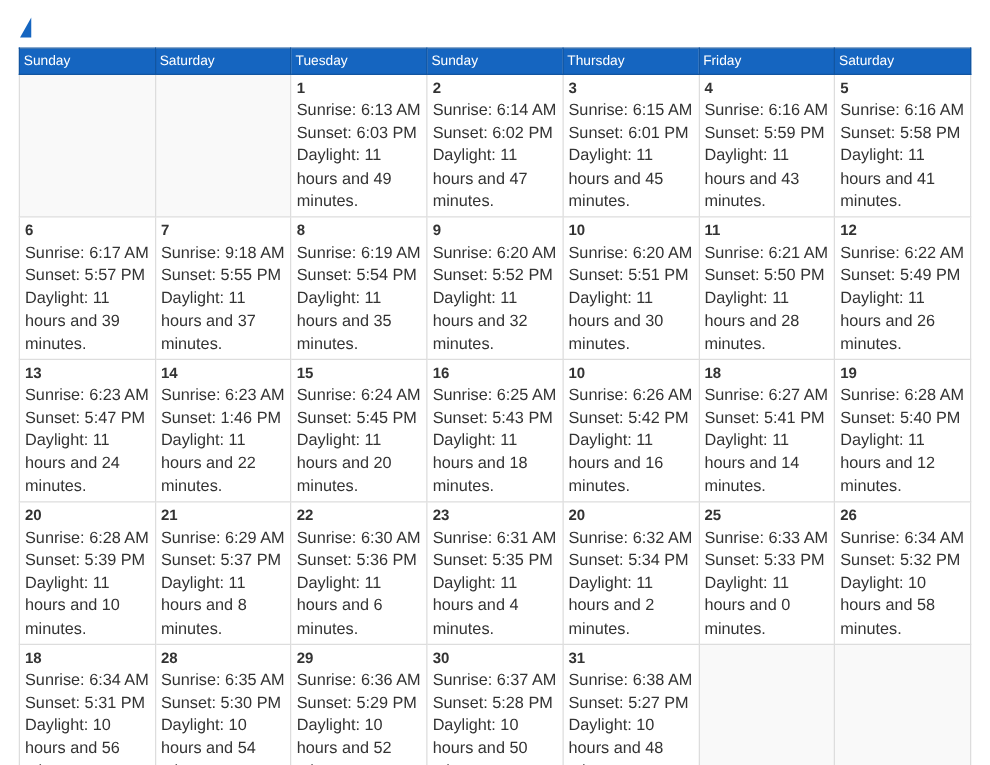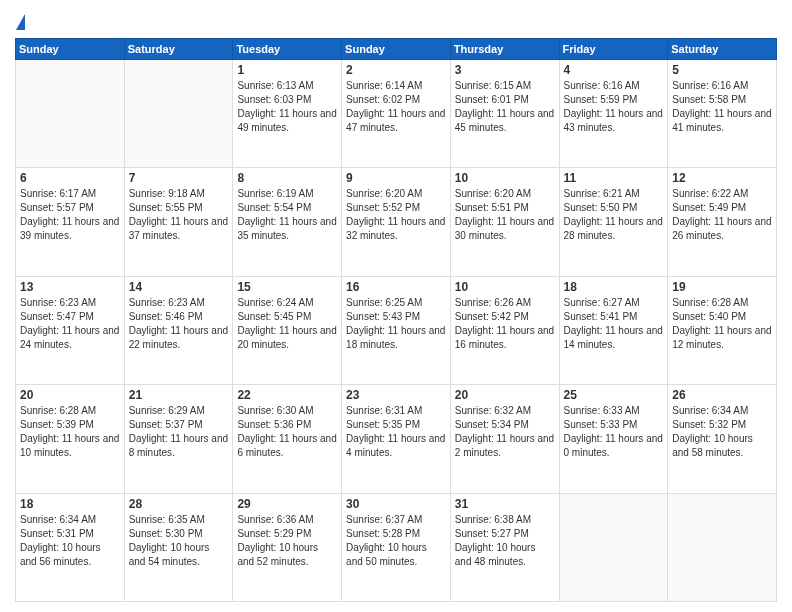--- a/index.html
+++ b/index.html
@@ -46,21 +46,21 @@
       flex: 1;
       border: 1px solid #ccc;
       border-collapse: collapse;
       width: 100%;
       table-layout: fixed;
     }
     .calendar th {
       background: #1565c0;
       color: #fff;
       font-size: 11px;
-      font-weight: bold;
+      font-weight: normal;
       padding: 4px 3px;
       text-align: left;
       border: 1px solid #1255a0;
     }
     .calendar td {
       border: 1px solid #ddd;
       vertical-align: top;
       padding: 3px 4px;
       font-size: 9px;
       color: #333;
@@ -71,21 +71,21 @@
       background: #f9f9f9;
     }
     .day-num {
       font-size: 12px;
       font-weight: bold;
       color: #333;
       display: block;
       margin-bottom: 2px;
     }
     .day-info {
-      font-size: 10px;
+      font-size: 13px;
       line-height: 1.4;
       color: #333;
     }
     .logo-text-general {
       font-size: 17px;
       font-weight: bold;
       color: #444;
     }
     .logo-text-blue {
       font-size: 17px;
@@ -218,21 +218,21 @@
         <tr>
           <td>
             <span class="day-num">13</span>
             <div class="day-info">Sunrise: 6:23 AM
 Sunset: 5:47 PM
 Daylight: 11 hours and 24 minutes.</div>
           </td>
           <td>
             <span class="day-num">14</span>
             <div class="day-info">Sunrise: 6:23 AM
-Sunset: 5:46 PM
+Sunset: 1:46 PM
 Daylight: 11 hours and 22 minutes.</div>
           </td>
           <td>
             <span class="day-num">15</span>
             <div class="day-info">Sunrise: 6:24 AM
 Sunset: 5:45 PM
 Daylight: 11 hours and 20 minutes.</div>
           </td>
           <td>
             <span class="day-num">16</span>

